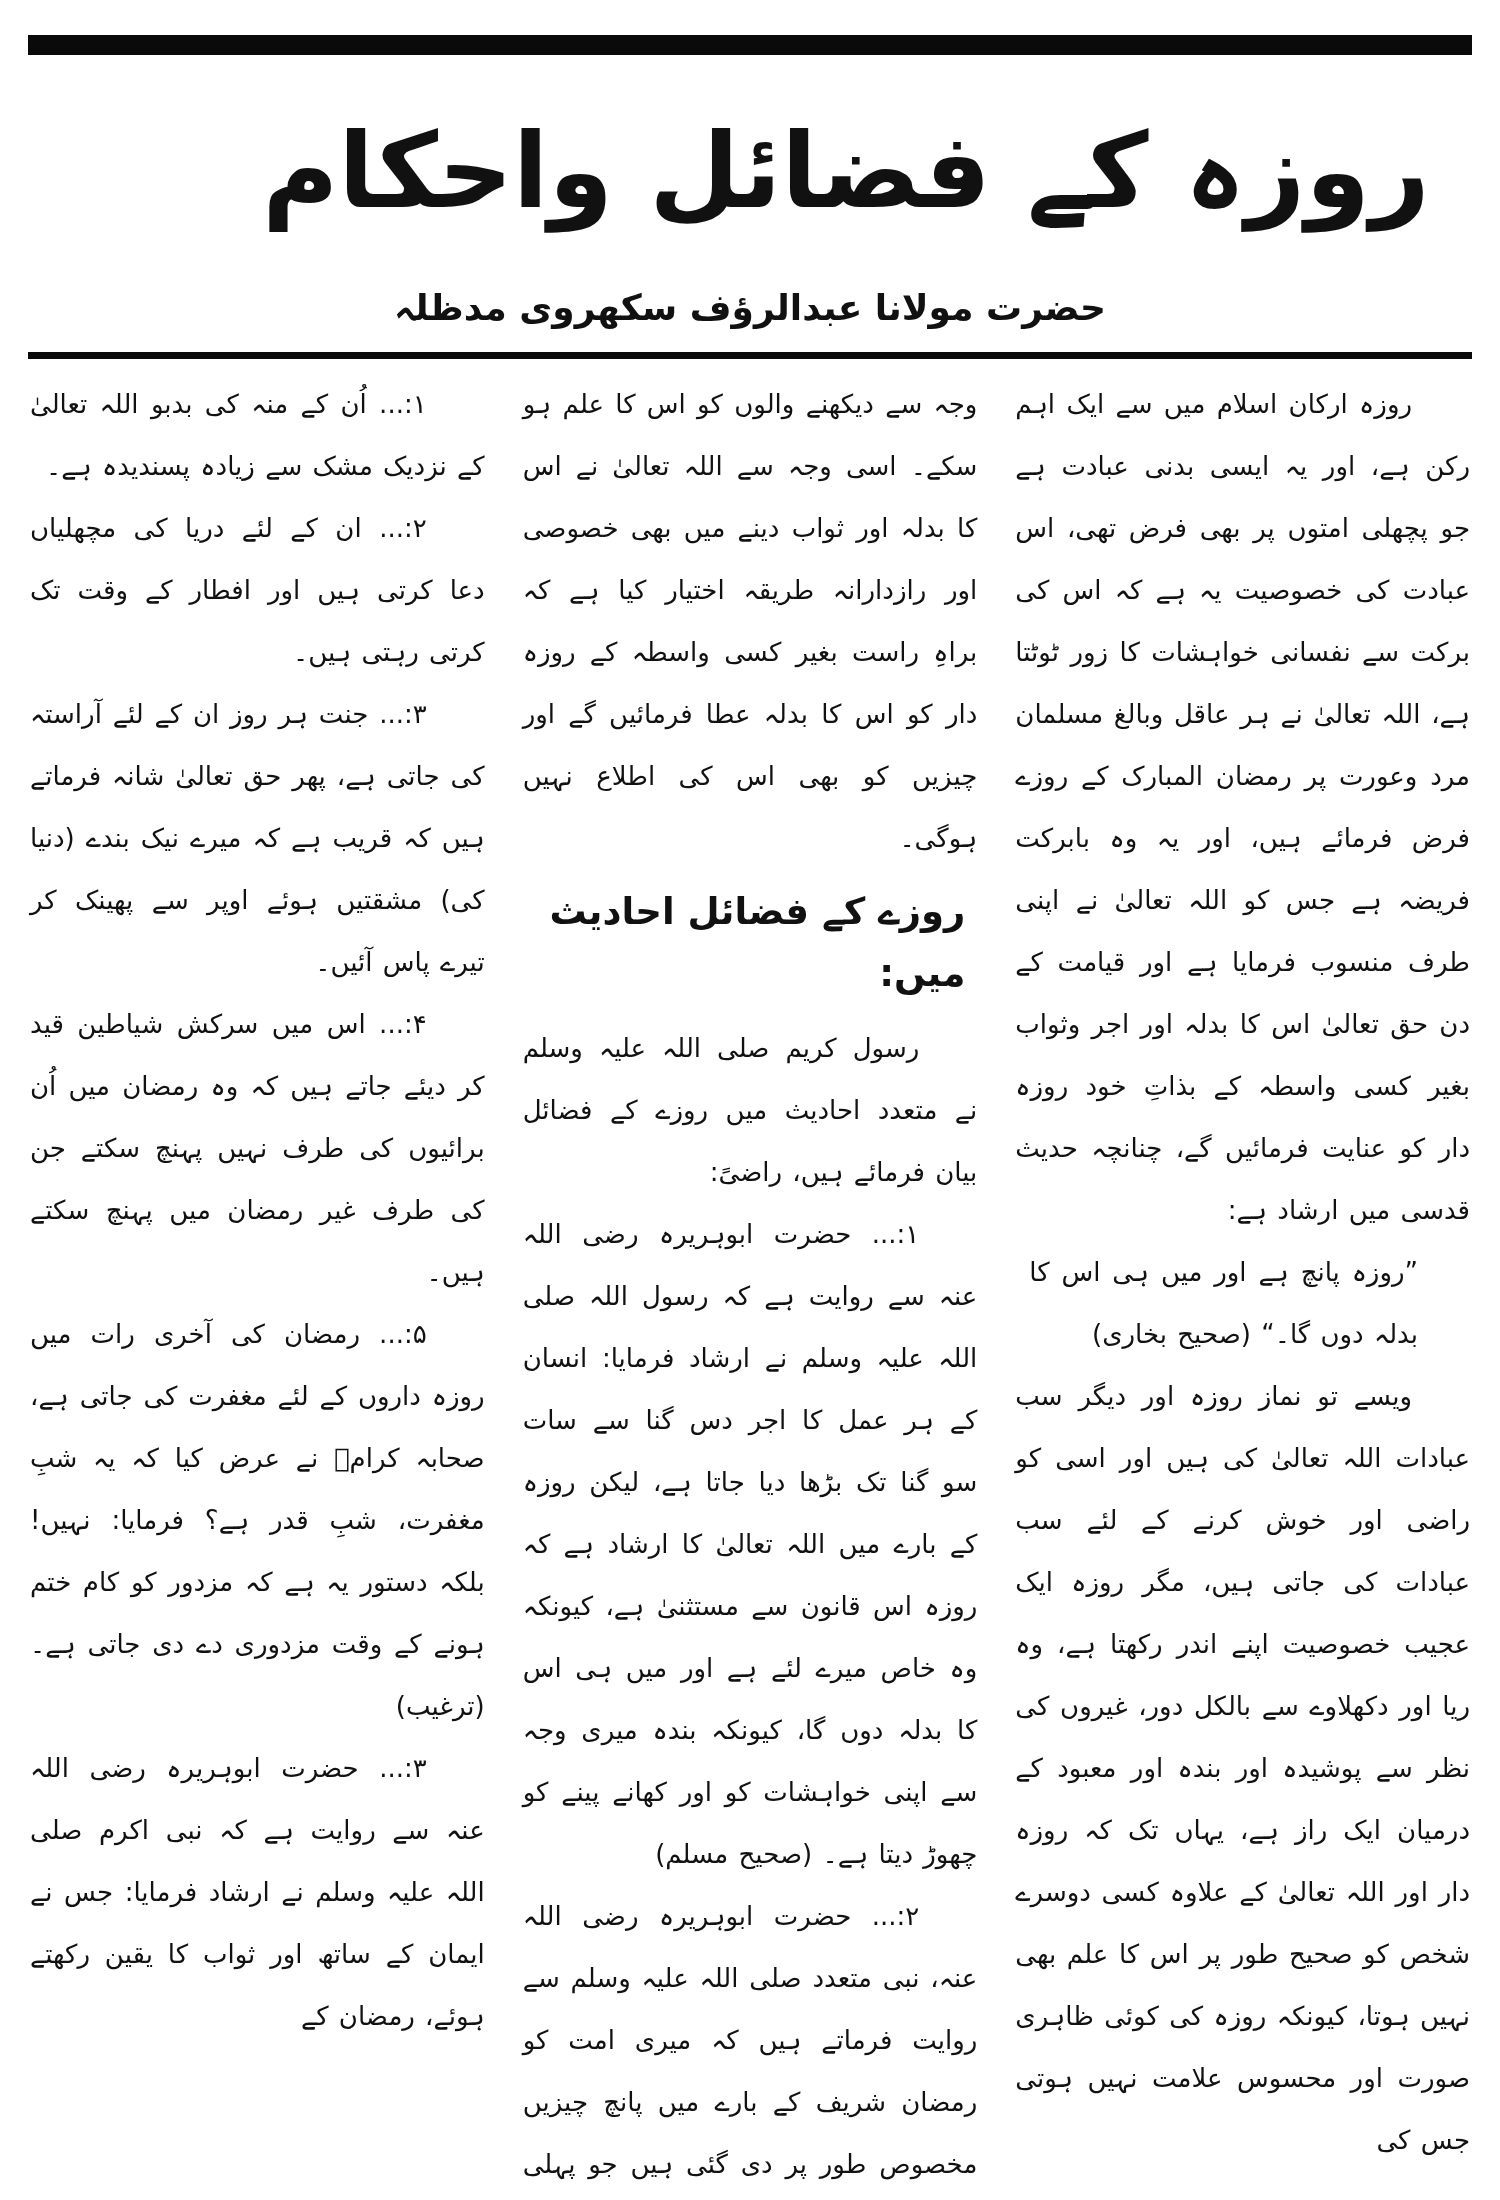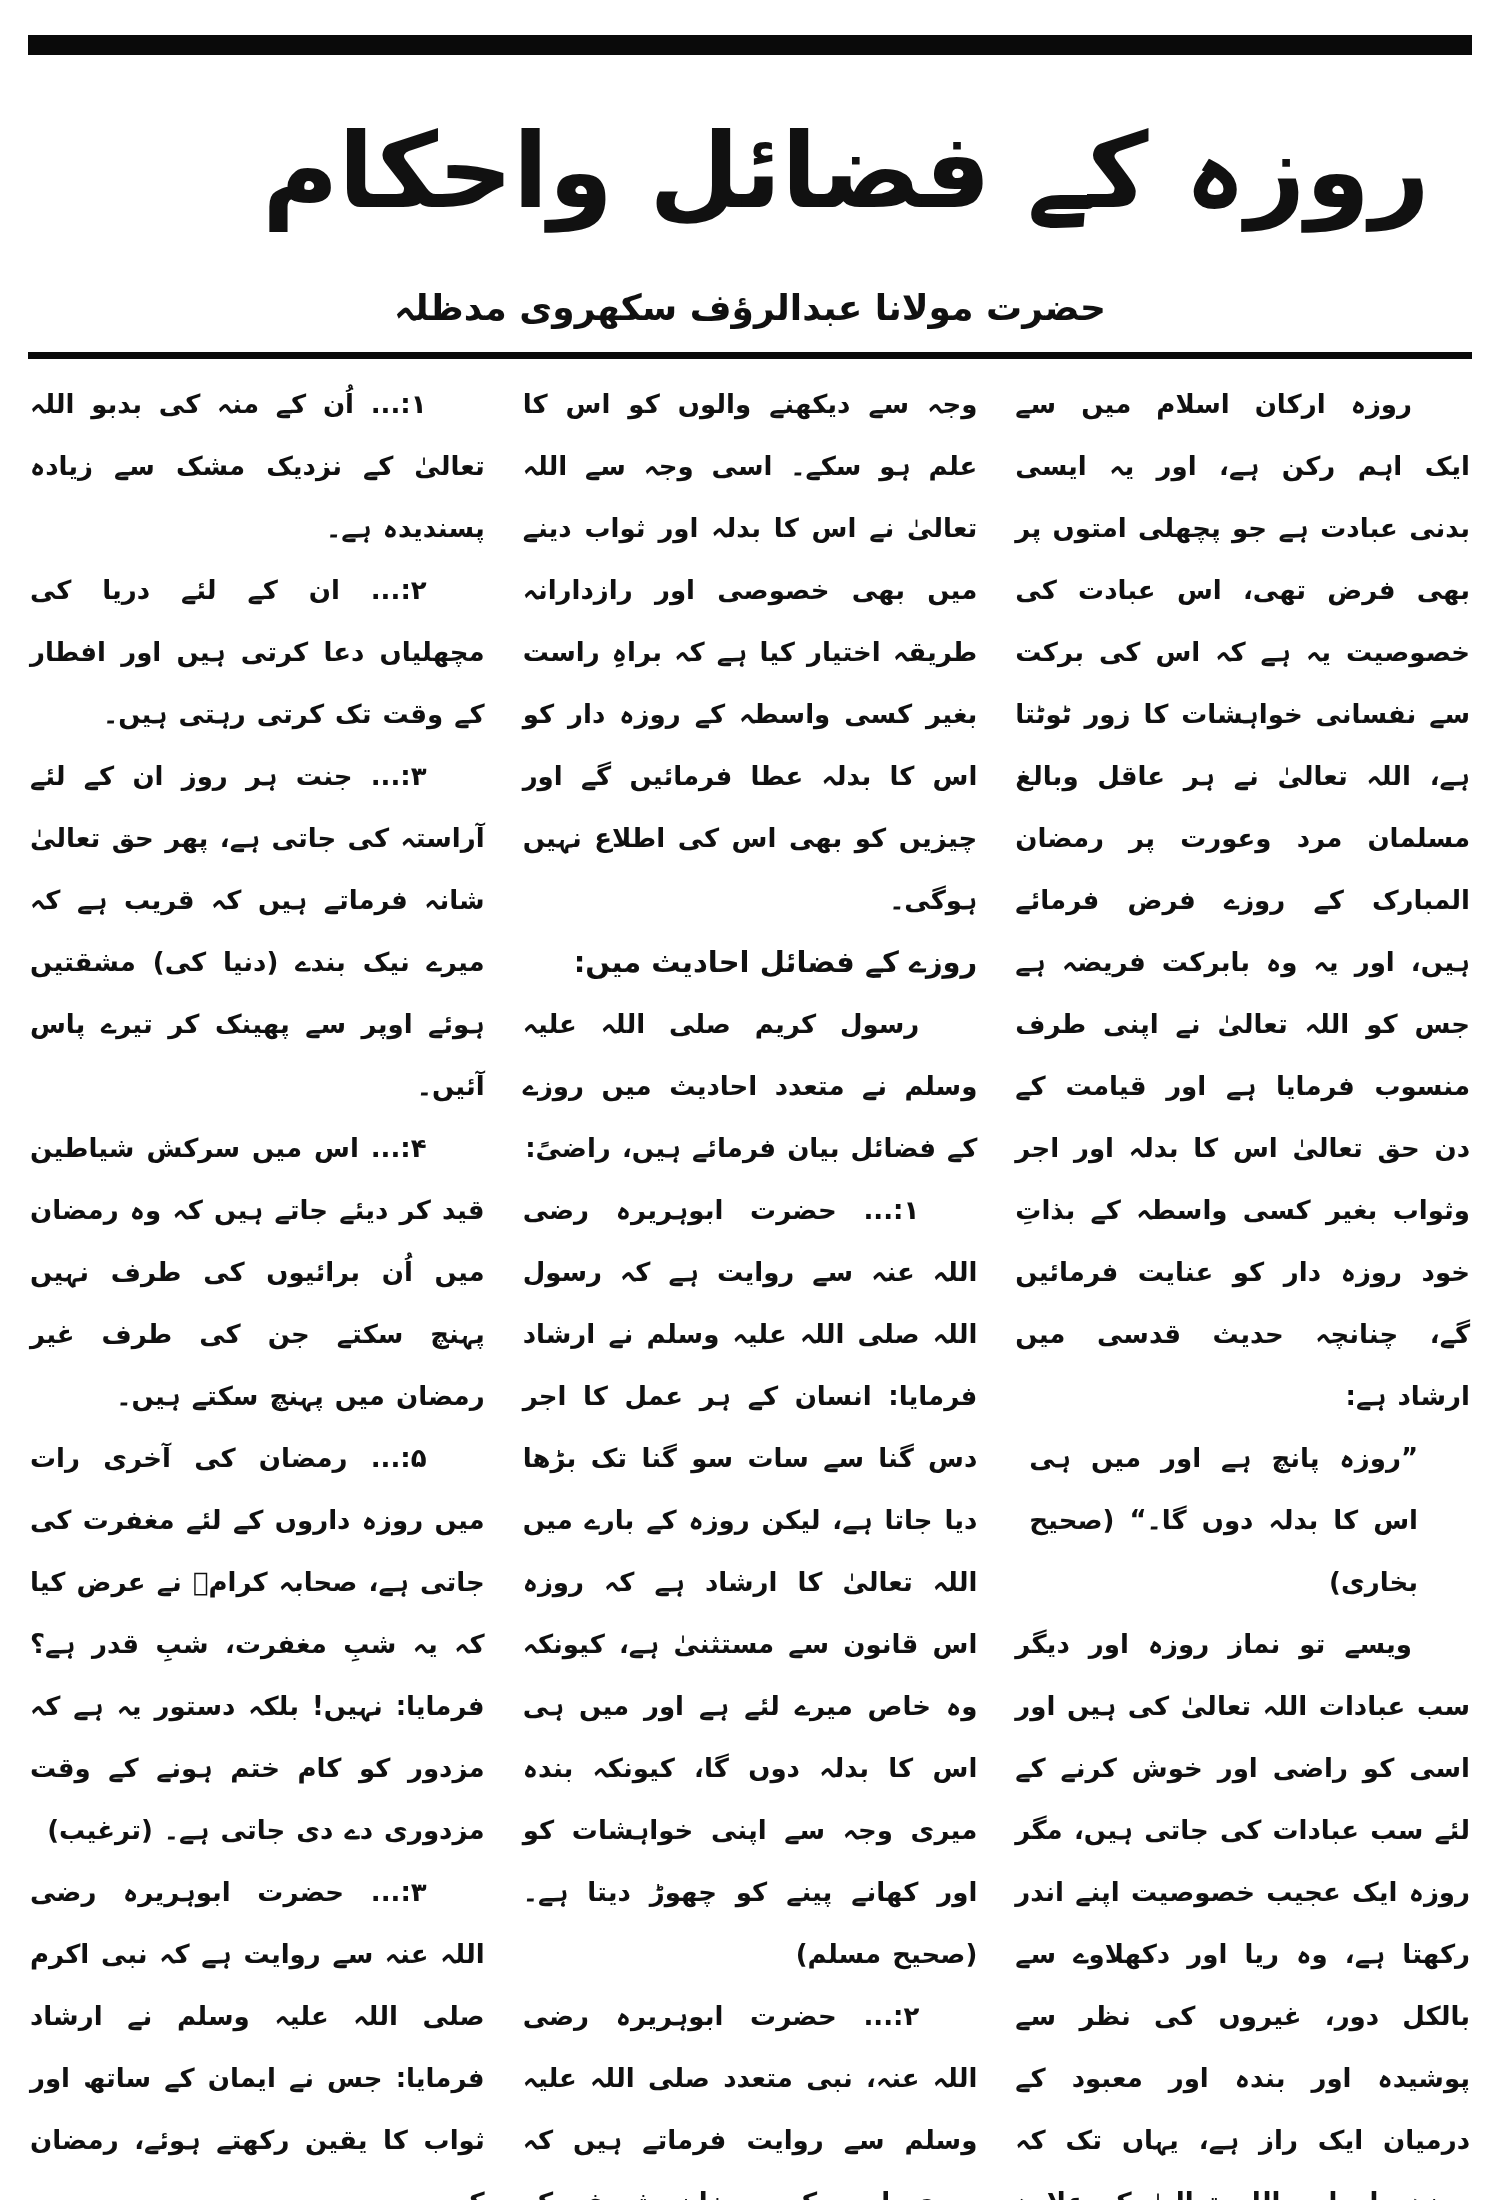--- a/index.html
+++ b/index.html
@@ -60,33 +60,32 @@
     flex: 1 1 0;
     min-width: 0;
     direction: rtl;
   }
   .para {
     margin: 0;
     font-size: 26px;
     line-height: 62px;
     text-align: justify;
     word-spacing: 2px;
-    font-weight: bold;
   }
   .para.indent {
     text-indent: 58px;
   }
   .para.quote {
     padding-right: 52px;
     padding-left: 14px;
     text-indent: 0;
   }
   .subhead {
-    margin: 0;
-    font-size: 29px;
+    margin: 12px;
+    font-size: 37px;
     line-height: 62px;
     font-weight: bold;
     text-align: right;
   }
 </style>
 </head>
 <body>
 
 <div class="page">
 

